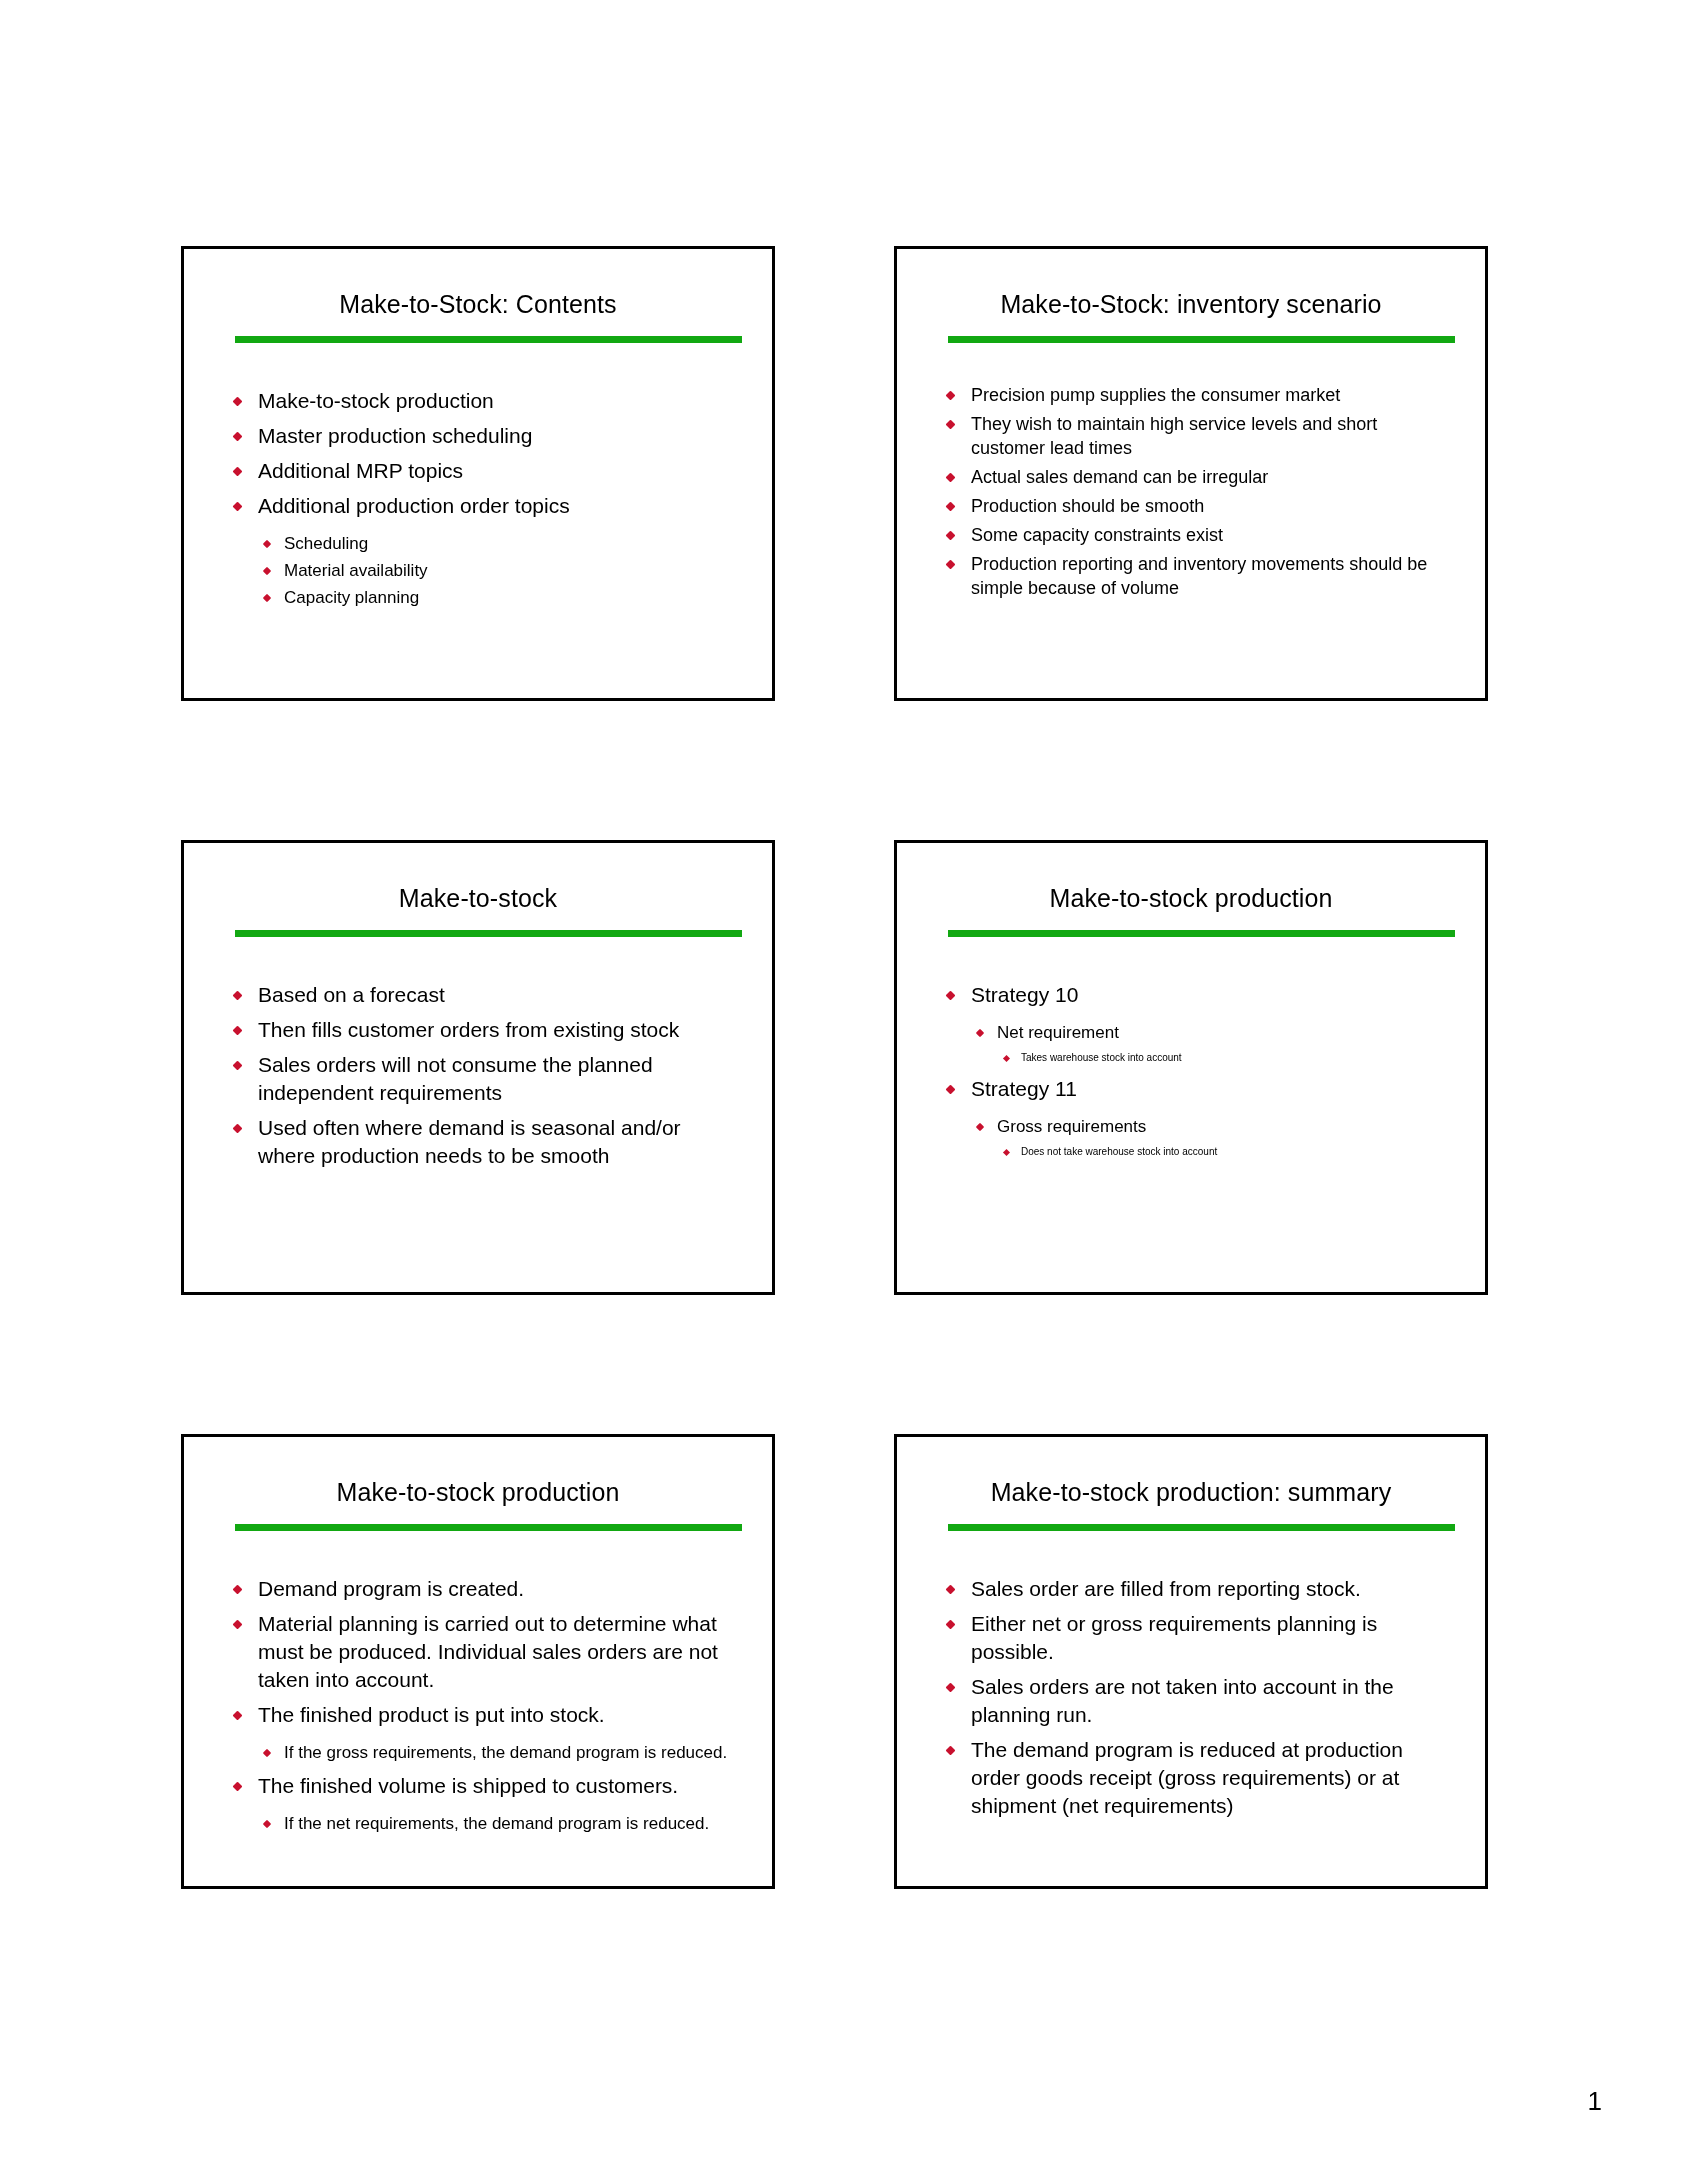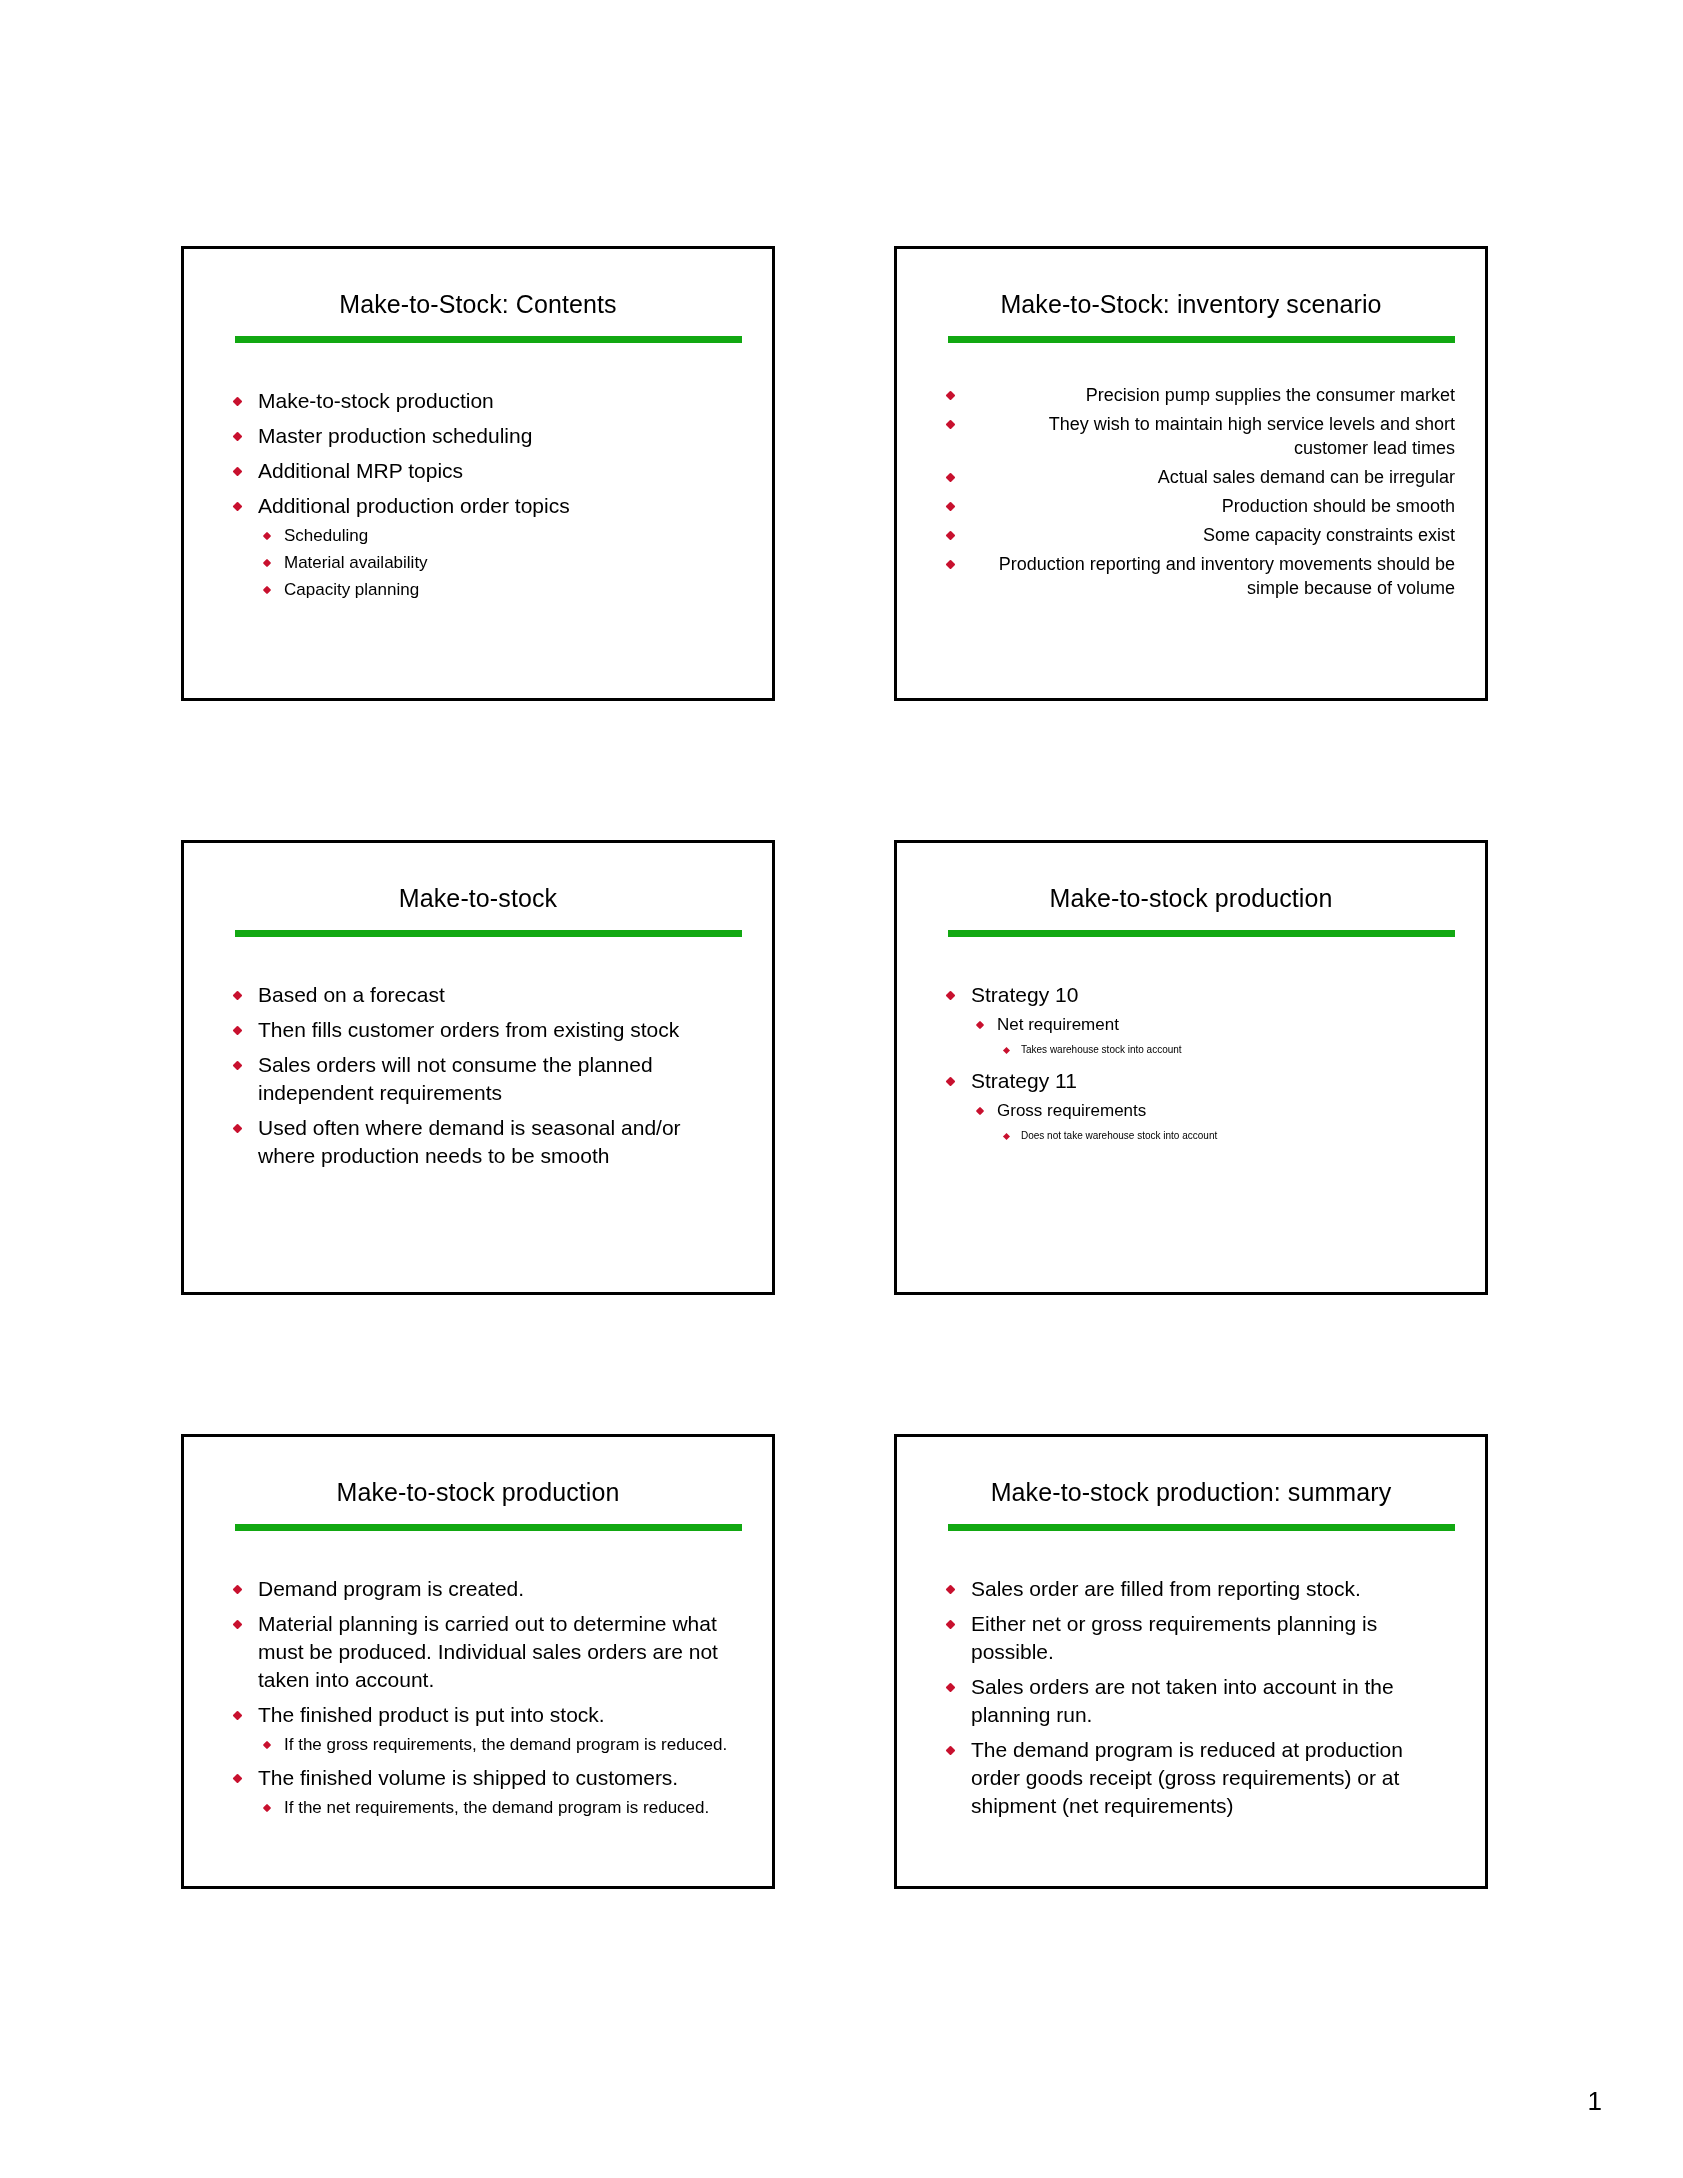--- a/index.html
+++ b/index.html
@@ -85,21 +85,21 @@
     top: 11px;
     width: 7px;
     height: 7px;
     background: #C8102E;
     transform: rotate(45deg);
     border-radius: 1px;
   }
 
   ul.lvl2 {
     list-style: none;
-    margin: 4px 0 2px 0;
+    margin: 12px 0 2px 0;
     padding: 0;
   }
   ul.lvl2 > li {
     position: relative;
     padding-left: 26px;
     font-size: 17px;
     line-height: 24px;
     margin-bottom: 3px;
   }
   ul.lvl2 > li::before {
@@ -132,21 +132,21 @@
     left: 7px;
     top: 8px;
     width: 5px;
     height: 5px;
     background: #C8102E;
     transform: rotate(45deg);
   }
 
   
   .slide.dense .slide-body { padding-top: 40px; }
-  .slide.dense ul.lvl1 > li { font-size: 18px; line-height: 24px; margin-bottom: 5px; text-align: right; }
+  .slide.dense ul.lvl1 > li { font-size: 18px; line-height: 24px; margin-bottom: 5px; }
   .slide.dense ul.lvl1 > li::before { top: 9px; }
 
   .page-number {
     position: absolute;
     right: 81px;
     bottom: 61px;
     font-size: 26px;
     color: #000000;
   }
 </style>

